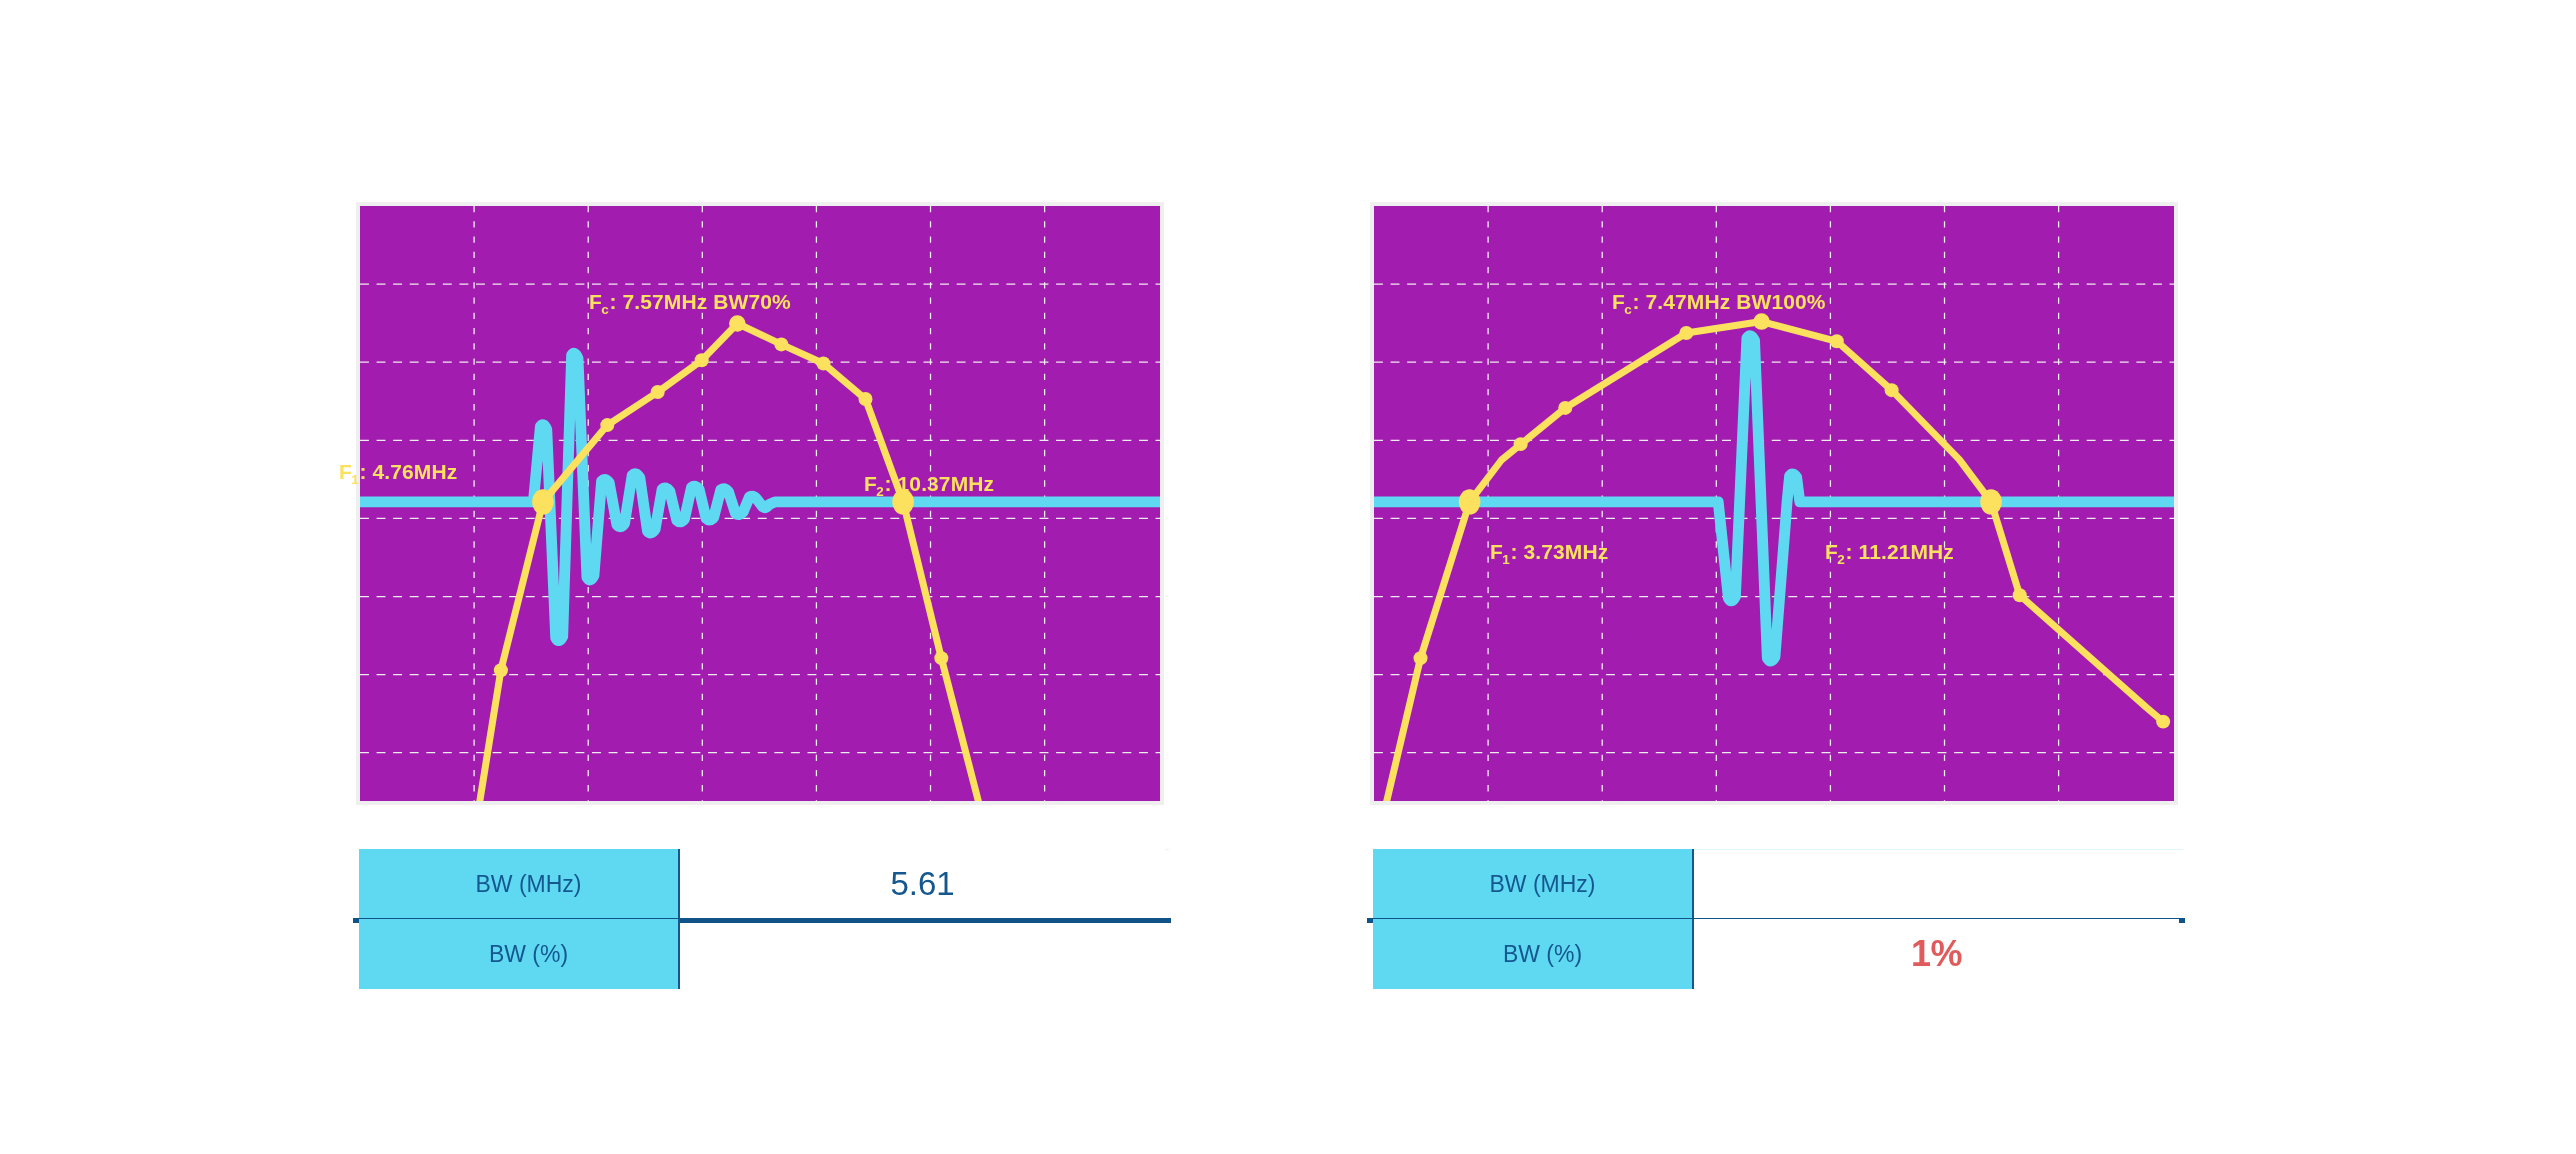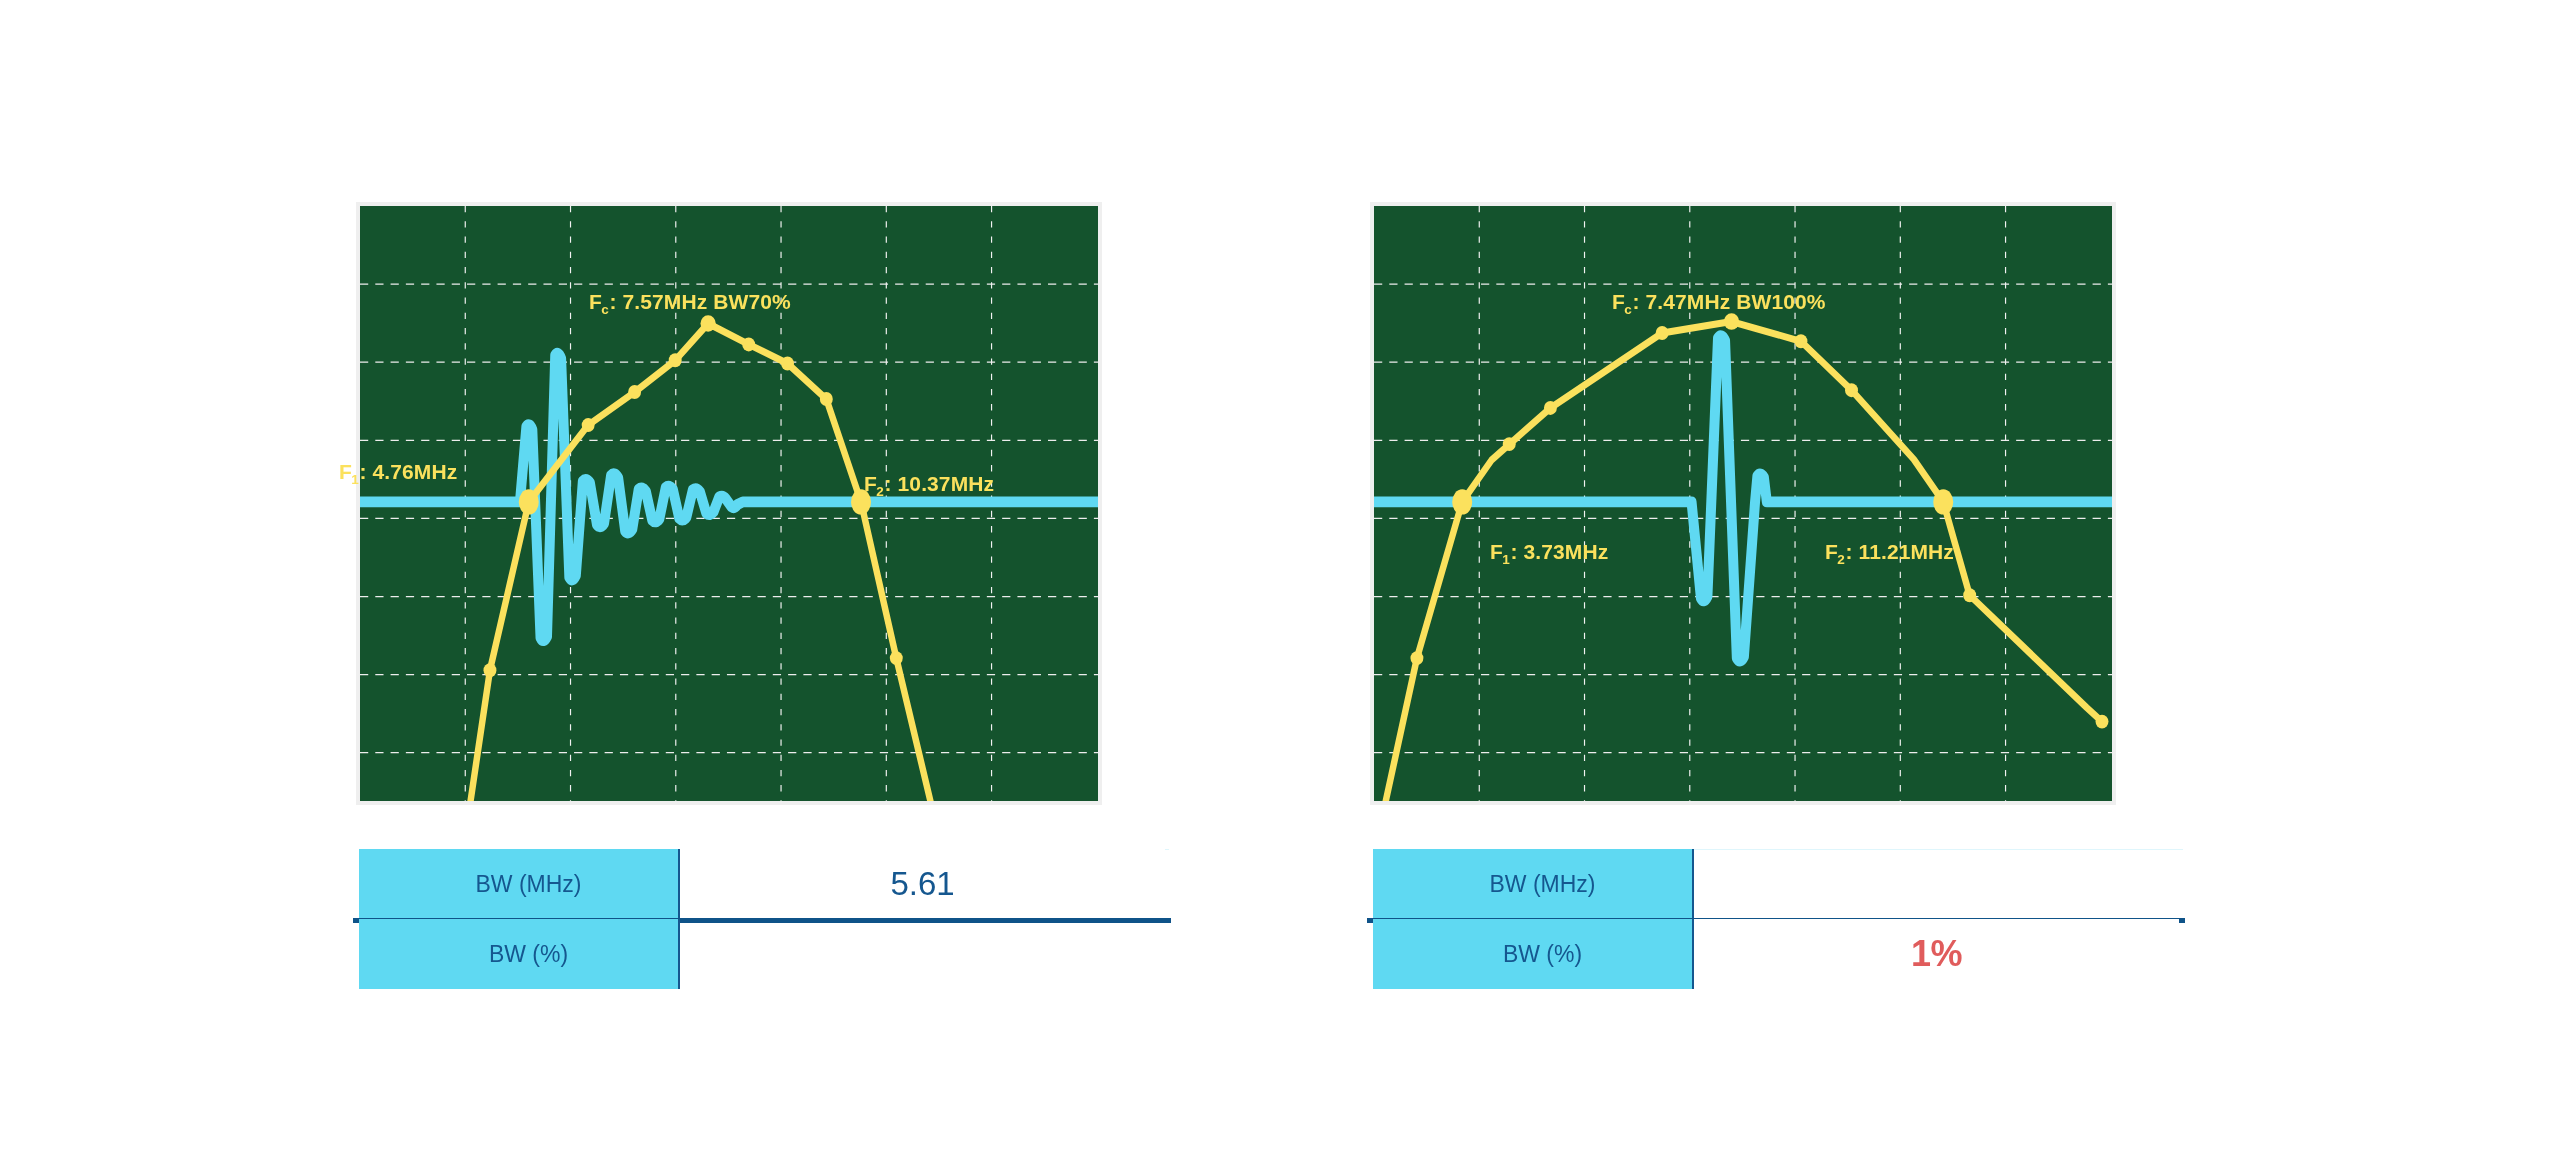--- a/index.html
+++ b/index.html
@@ -29,23 +29,23 @@
     height: 1154px;
   }
   .block.left  { left: 322px; }
   .block.right { left: 1336px; }
 
   
   .panel {
     position: absolute;
     left: 34px;
     top: 202px;
-    width: 746px;
+    width: 808px;
     height: 603px;
-    background: #14532d;
+    background: #a21caf;
     border: 4.5px solid #efefef;
     box-sizing: border-box;
     padding-left: 19px;
   }
   .panel .plot-svg {
     position: absolute;
     left: 0;
     top: 0;
     width: 100%;
     height: 100%;

